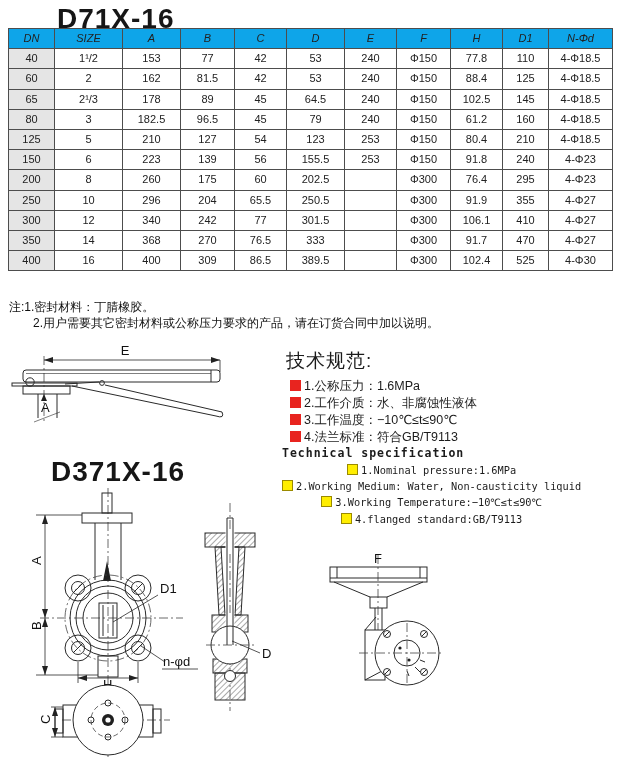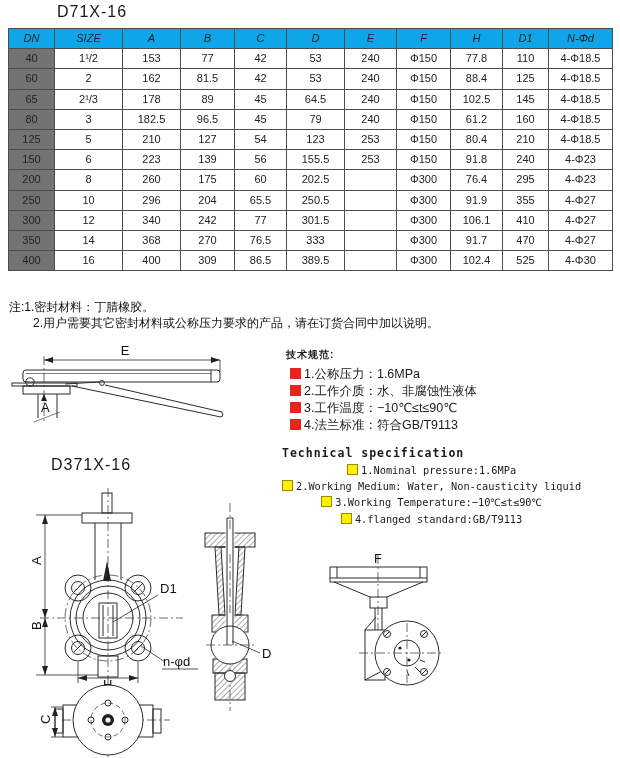--- a/index.html
+++ b/index.html
@@ -1,37 +1,37 @@
 <!DOCTYPE html>
 <html style="--cn-bullet: #e8241f; --en-bullet: #ffee00;"><head>
 <meta charset="utf-8">
 <style>
   html,body{margin:0;padding:0;background:#fff;}
   body{width:620px;height:758px;position:relative;overflow:hidden;
        font-family:"Liberation Sans","DejaVu Sans",sans-serif;color:#1b1b1b;}
-  .model-title{position:absolute;font-size:16px;font-weight:400;letter-spacing:1px;color:#161616;}
+  .model-title{position:absolute;font-size:28px;font-weight:700;letter-spacing:1px;color:#161616;}
   #title1{left:57px;top:3px;}
   #title2{left:51px;top:456px;}
 
   
   table.spec{position:absolute;left:8px;top:28px;width:604px;border-collapse:collapse;
              table-layout:fixed;font-size:11px;color:#222;}
   table.spec th,table.spec td{border:1px solid #4d4d4d;text-align:center;padding:0;
              height:19.2px;line-height:19.2px;overflow:hidden;white-space:nowrap;
              font-weight:normal;background:#fff;}
   table.spec th{font-style:italic;background:#0ea5e9;}
-  table.spec td:first-child{background:#737373;}
+  table.spec td:first-child{background:#e5e5e5;}
 
   
   .notes{position:absolute;left:9px;top:299px;font-size:12px;line-height:16px;color:#111;}
   .notes .l2{margin-left:24px;}
 
   
   .cn-spec{position:absolute;left:286px;top:348px;}
-  .cn-spec .sp-title{font-size:10px;font-weight:bold;letter-spacing:1px;margin:0 0 3px 0;}
+  .cn-spec .sp-title{font-size:19px;font-weight:normal;letter-spacing:1px;margin:0 0 3px 0;}
   .cn-spec ul{list-style:none;margin:4px;padding:0;font-size:12.5px;line-height:17px;}
   .en-spec{position:absolute;left:282px;top:446px;font-family:"DejaVu Sans Mono","Liberation Mono",monospace;}
   .en-spec .sp-title{font-size:11.5px;font-weight:bold;letter-spacing:1px;margin:0 0 2px 0;}
   .en-spec ul{list-style:none;margin:0;padding:0;font-size:10.3px;line-height:16.2px;white-space:nowrap;text-align:center;}
   .bullet{display:inline-block;vertical-align:-1px;margin-right:3px;}
   .cn-bullet{width:11px;height:11px;background:var(--cn-bullet,#e8241f);}
   .en-bullet{width:9px;height:9px;background:var(--en-bullet,#ffee00);border:1px solid #9a8a00;}
 
   
   svg{position:absolute;}

